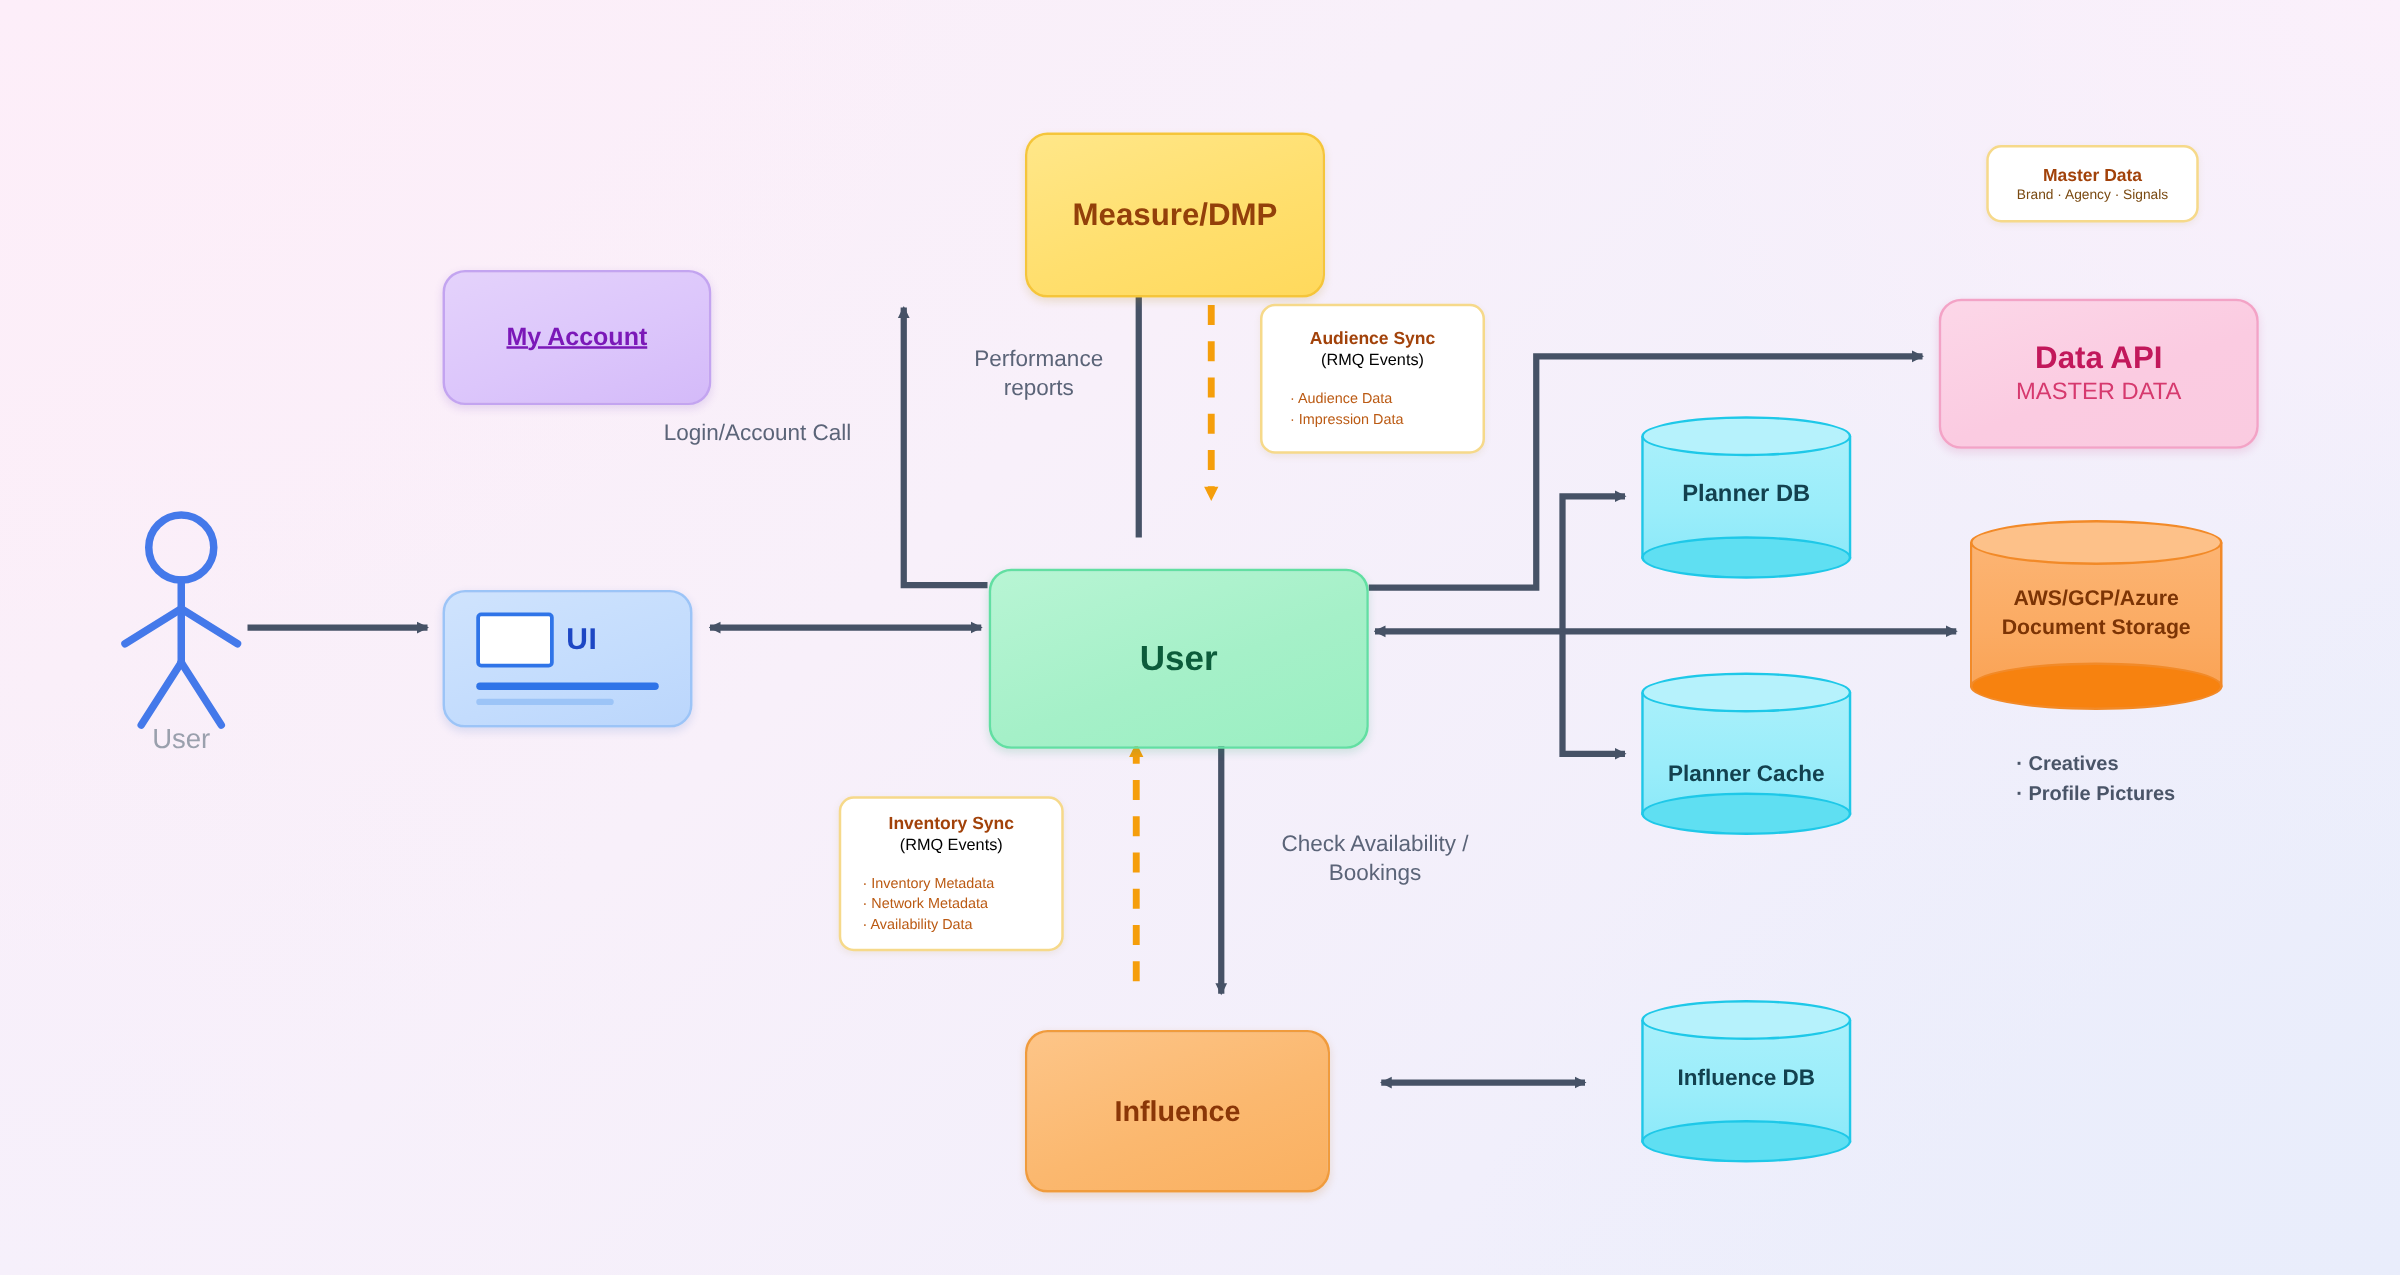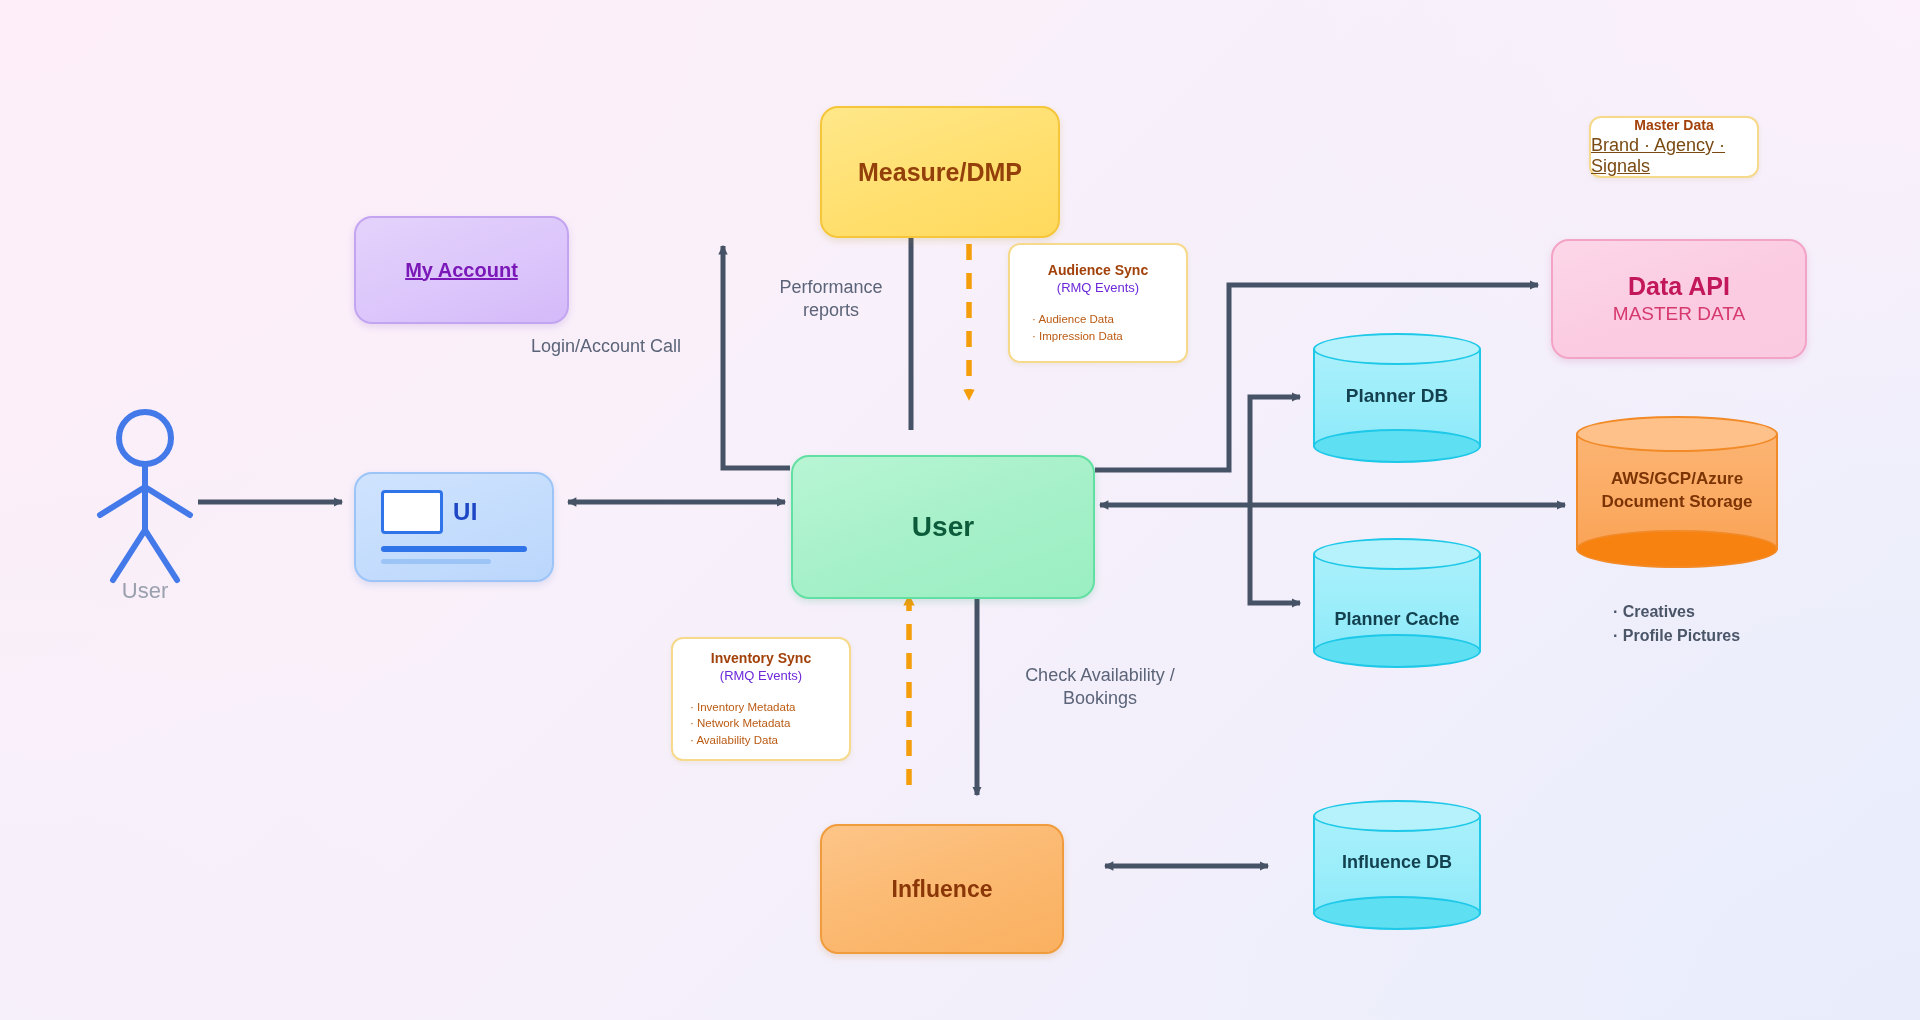--- a/index.html
+++ b/index.html
@@ -72,21 +72,21 @@
   .cyl-orange .cap-top{background:#fdc189;border:2.5px solid #f28a28;}
   .cyl-orange .cap-bot{background:#f7820f;border:2.5px solid #f28a28;}
   .cyl-orange .lbl{color:#7c3405;}
 
   
   .card{position:absolute;box-sizing:border-box;background:#ffffff;
         border:2px solid #f6d98a;border-radius:12px;
         box-shadow:0 2px 5px rgba(170,140,40,.10);
         display:flex;flex-direction:column;align-items:center;justify-content:center;}
   .card .c-title{font-weight:bold;color:#a2420a;font-size:14px;}
-  .card .c-sub{color:#6d28d9;font-size:13px;margin-top:2px;}
+  .card .c-sub{color:#000000;font-size:13px;margin-top:2px;}
   .card .c-list{margin-top:16px;align-self:flex-start;padding-left:0;}
   .card .c-item{color:#bb5a13;font-size:11.5px;line-height:1.42;white-space:nowrap;}
 
   
   .flabel{position:absolute;color:#5b6478;font-size:18px;line-height:1.28;text-align:center;white-space:pre-line;}
   .stick-label{position:absolute;color:#9aa0ad;font-size:22px;text-align:center;width:120px;}
   .bullets{position:absolute;color:#4a5568;font-size:16px;font-weight:bold;line-height:1.5;white-space:pre-line;}
 </style>
 </head>
 <body>
@@ -207,21 +207,21 @@
       <div>AWS/GCP/Azure</div>
       <div>Document Storage</div>
     </div>
   </div>
 
   <div class="bullets" style="left:1613px;top:600px;">·  Creatives
 ·  Profile Pictures</div>
 
   <div class="card center-list" style="left:1589px;top:116px;width:170px;height:62px;">
     <div class="c-title">Master Data</div>
-    <div class="c-sub" style="color:#7a4a12;font-size:18px;text-decoration:underline;">Brand · Agency · Signals</div>
+    <div class="c-sub" style="color:#7a4a12;font-size:11px;">Brand · Agency · Signals</div>
   </div>
 
   <div class="card" style="left:1008px;top:243px;width:180px;height:120px;">
     <div class="c-title">Audience Sync</div>
     <div class="c-sub">(RMQ Events)</div>
     <div class="c-list" style="padding-left:22px;">
       <div class="c-item">· Audience Data</div>
       <div class="c-item">· Impression Data</div>
     </div>
   </div>

